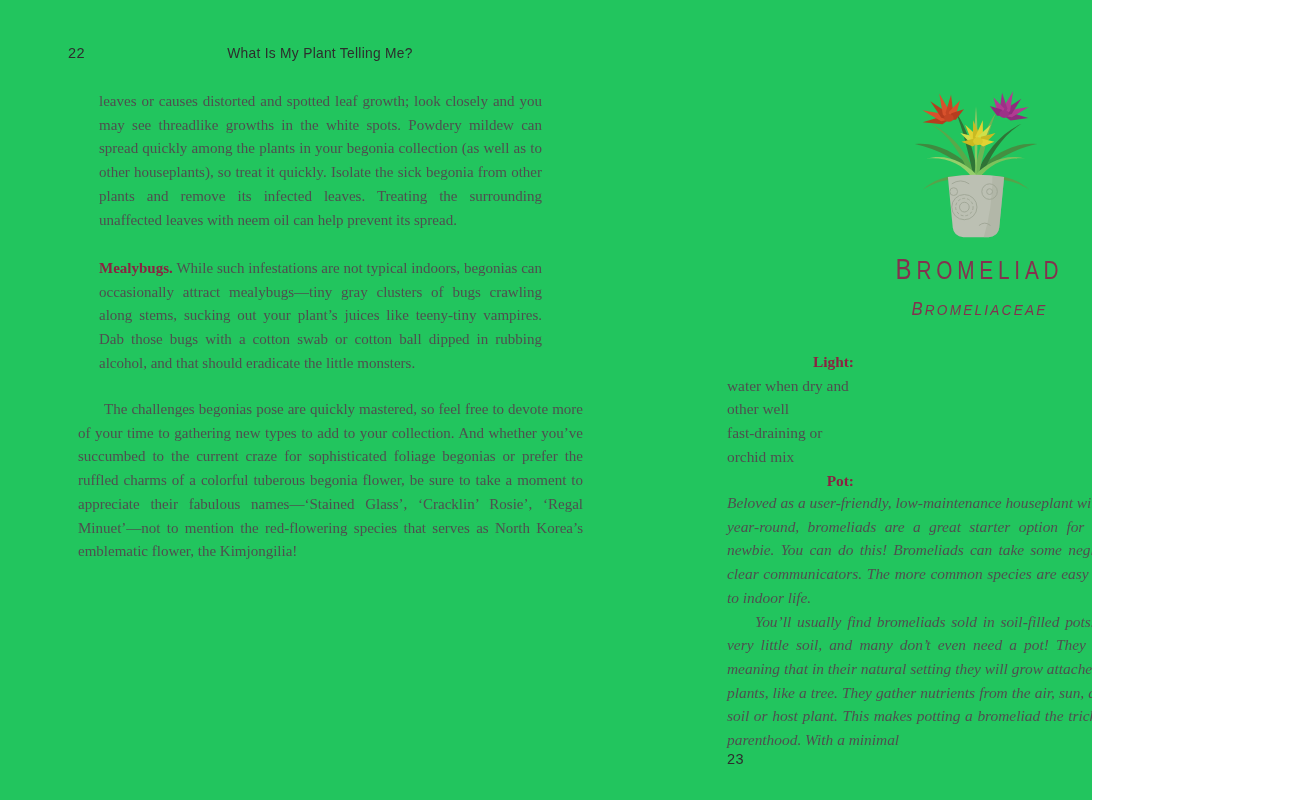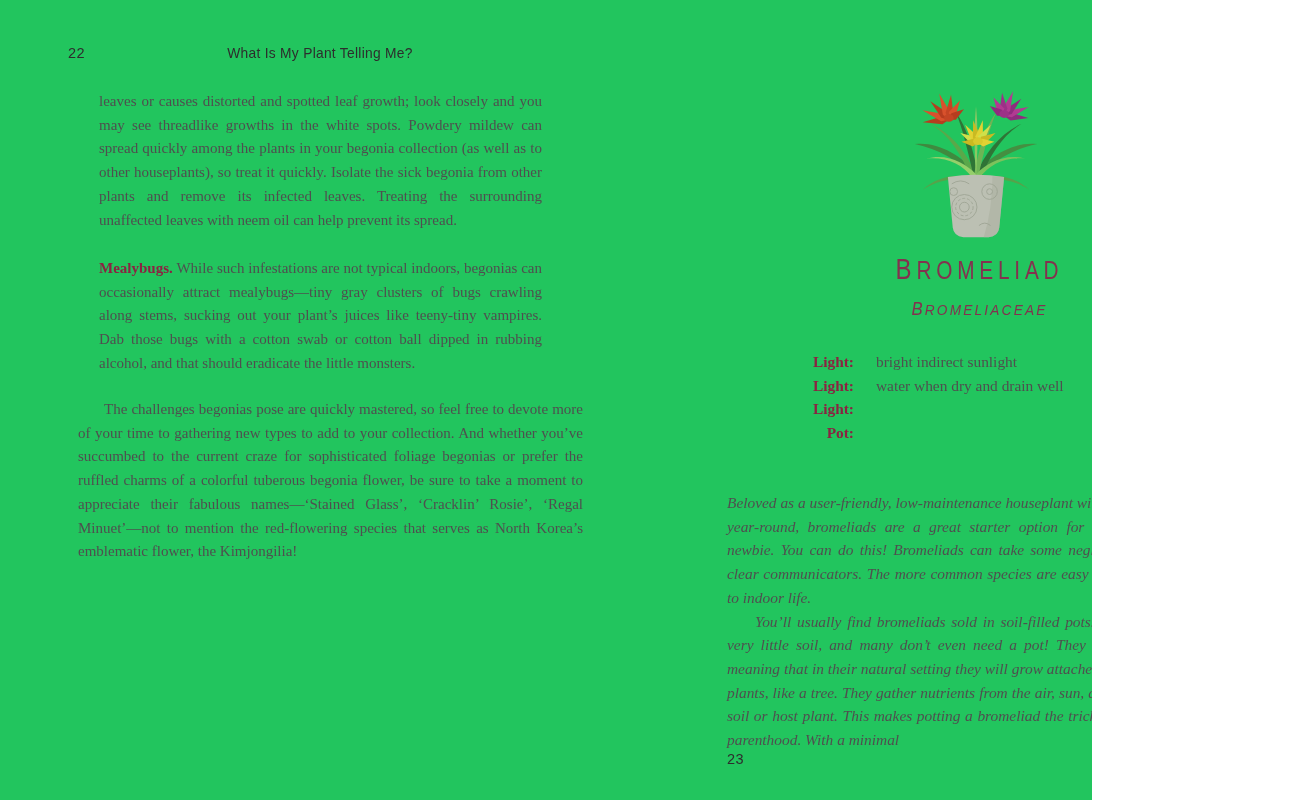--- a/index.html
+++ b/index.html
@@ -53,21 +53,21 @@
     margin:0;text-align:center;
     font-family:"Liberation Sans", sans-serif;
     font-weight:normal;font-style:italic;
     font-size:15.5px;color:#84314f;
     text-transform:uppercase;letter-spacing:2.5px;
     transform:scaleX(0.88);transform-origin:50% 0;
   }
   .plant-family::first-letter{font-size:19px;}
   .care{
     position:absolute;left:727px;top:350px;width:420px;
-    display:grid;grid-template-columns:127px 1fr;column-gap:22px;
+    display:grid;grid-template-columns:127px 1fr;column-gap:1px;
     font-size:15.4px;line-height:23.7px;
   }
   .care .label{
     text-align:right;font-weight:bold;color:#8b2342;
   }
   .care .value{text-align:left;color:#4f4f4f;}
   #right-flow{
     position:absolute;left:727px;top:491px;width:505px;font-style:italic;
   }
   #right-flow p{
@@ -161,24 +161,24 @@
         <ellipse cx="0" cy="-2" rx="5" ry="4" fill="#d8c92c"></ellipse>
       </g>
     </svg>
   </div>
 
   <h1 class="plant-title">Bromeliad</h1>
   <h2 class="plant-family">Bromeliaceae</h2>
 
   <div class="care">
     <div class="label">Light:</div>
-    <div class="value">bright indirect sunlight</div>
     <div class="label">Light:</div>
-    <div class="value">water when dry and drain well</div>
+    <div class="value">water when dry and other well</div>
     <div class="label">Light:</div>
+    <div class="value">fast-draining or orchid mix</div>
     <div class="label">Light:</div>
     <div class="label">Pot:</div>
   </div>
 
   <div id="right-flow">
     <p id="rp1">Beloved as a user-friendly, low-maintenance houseplant with a wild, colorful look year-round, bromeliads are a great starter option for the indoor gardening newbie. You can do this! Bromeliads can take some neglect and are relatively clear communicators. The more common species are easy to find and adapt well to indoor life.</p>
     <p id="rp2">You’ll usually find bromeliads sold in soil-filled pots. But really, they need very little soil, and many don’t even need a pot! They are usually epiphytic, meaning that in their natural setting they will grow attached to another species of plants, like a tree. They gather nutrients from the air, sun, and water, not from the soil or host plant. This makes potting a bromeliad the trickiest part of bromeliad parenthood. With a minimal</p>
   </div>
 
   <div class="pagenum" id="right-num">23</div>

